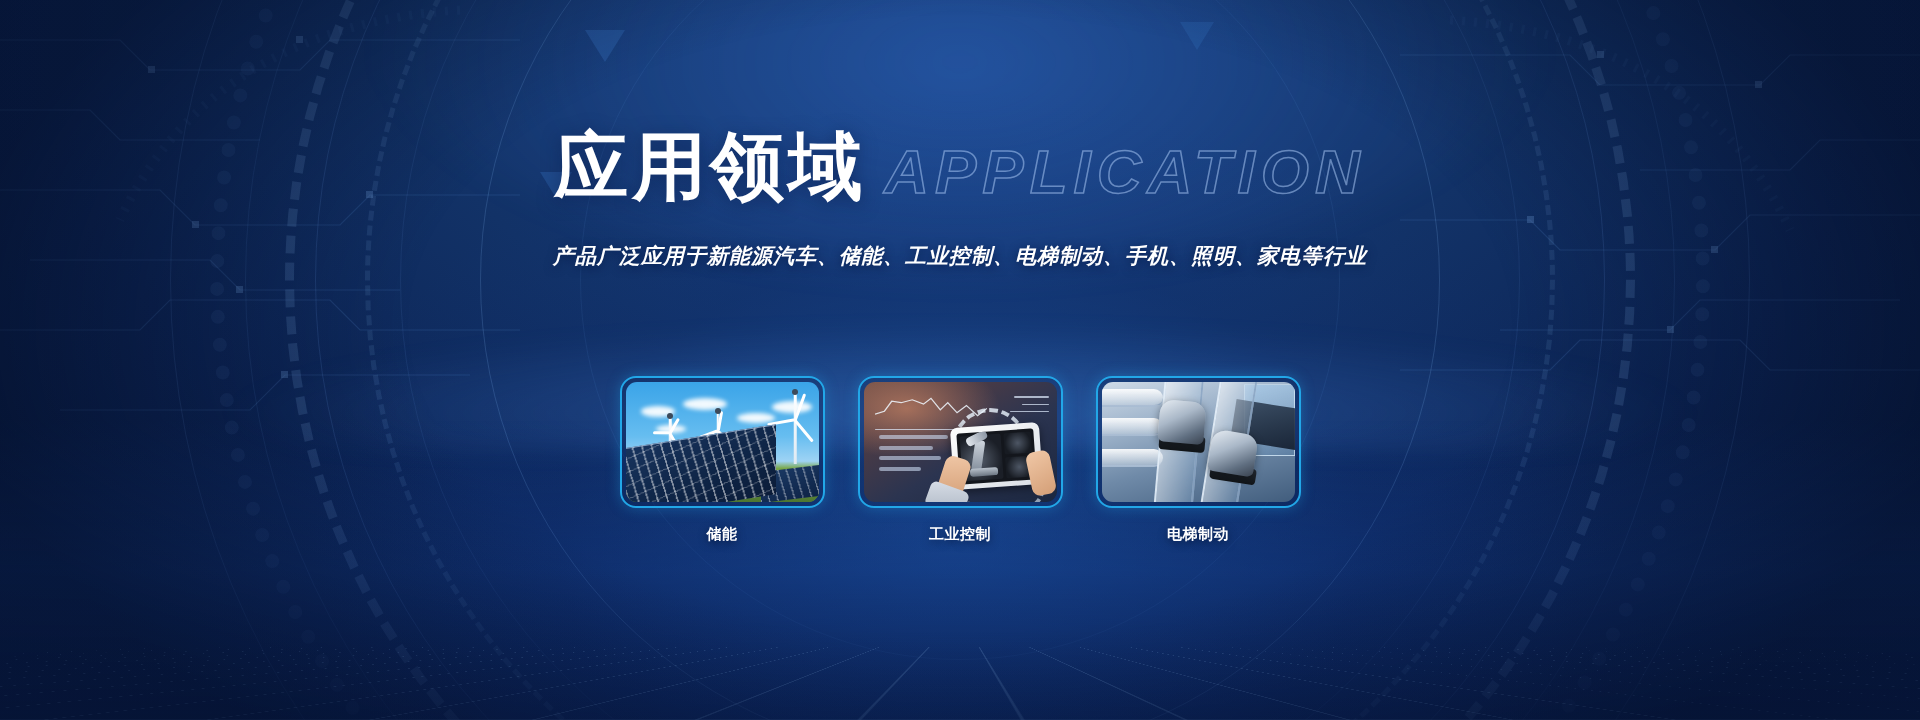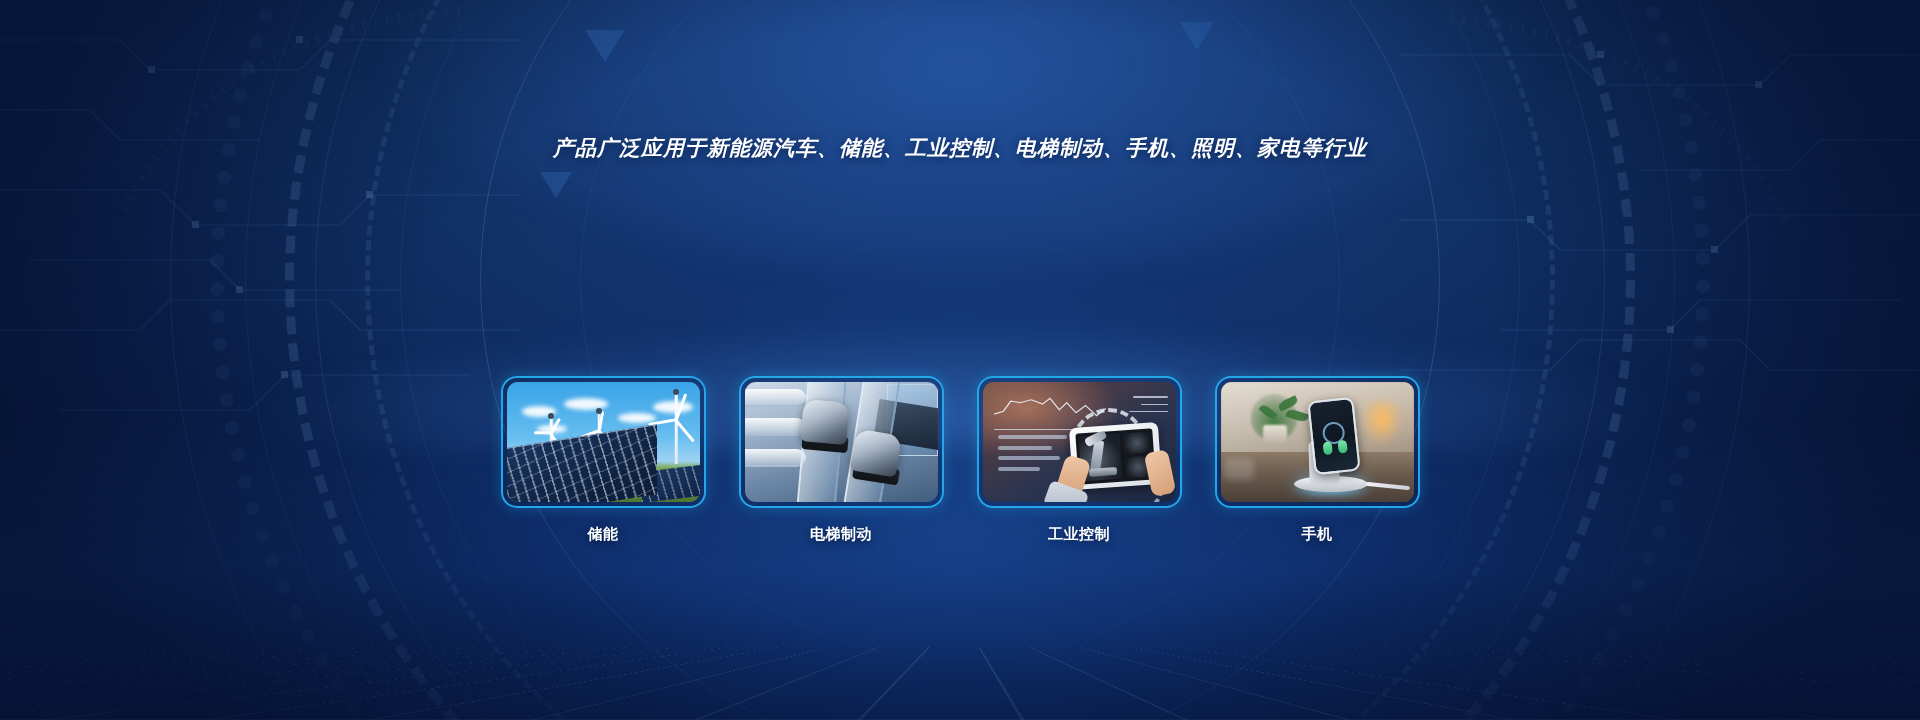--- a/index.html
+++ b/index.html
@@ -103,21 +103,21 @@
   }
   .title-en{
     display:inline-block; vertical-align:middle;
     margin-left:18px; position:relative; top:3px;
     font-size:62px; font-weight:bold; font-style:italic; letter-spacing:6px;
     color:transparent;
     -webkit-text-stroke:1.5px rgba(175,205,250,.52);
     font-family:"Liberation Sans","DejaVu Sans",sans-serif;
   }
   .subtitle{
-    margin-top:16px;
+    margin-top:24px;
     font-size:21px; font-weight:bold; font-style:italic; color:#ffffff;
     letter-spacing:1px;
     text-shadow:0 2px 10px rgba(8,26,70,.8);
   }
 
   
   .cards{
     position:absolute; left:0; right:0; top:376px; z-index:6;
     display:flex; justify-content:center; align-items:flex-start; gap:33px;
   }
@@ -481,20 +481,23 @@
 
   <div class="horizonglow"></div>
 
   <div class="floor">
     <div class="plane"></div>
   </div>
   <div class="floorglow"></div>
   <div class="vignette"></div>
 
   <div class="head">
+    <div class="titlewrap">
+      <span class="title-cn">应用领域</span><span class="title-en">APPLICATION</span>
+    </div>
     <div class="subtitle">产品广泛应用于新能源汽车、储能、工业控制、电梯制动、手机、照明、家电等行业</div>
   </div>
 
   <div class="cards">
 
 
     <div class="card">
       <div class="card-frame">
         <div class="card-img img-solar">
           <div class="cloud" style="left:8%;top:20%;width:34px;height:11px;"></div>
@@ -531,39 +534,20 @@
             <div class="blade" style="height:11px;transform:translateX(-50%) rotate(258deg);"></div>
             <div class="hub"></div>
           </div>
 
           <div class="grass"></div>
           <div class="panel2"></div>
           <div class="panel"></div>
         </div>
       </div>
       <div class="card-label">储能</div>
-    </div>
-
-    <div class="card">
-      <div class="card-frame">
-        <div class="card-img img-elev">
-          <div class="balcony b1"></div>
-          <div class="balcony b2"></div>
-          <div class="balcony b3"></div>
-          <div class="glasspanel"></div>
-          <div class="darkband"></div>
-          <div class="shaft s1"></div>
-          <div class="shaft s2"></div>
-          <div class="carshadow cs1"></div>
-          <div class="carshadow cs2"></div>
-          <div class="car c1"></div>
-          <div class="car c2"></div>
-        </div>
-      </div>
-      <div class="card-label">电梯制动</div>
     </div>
 
     <div class="card">
       <div class="card-frame">
         <div class="card-img img-ind">
           <svg class="graph" viewBox="0 0 120 40" preserveAspectRatio="none">
             <polyline fill="none" stroke="rgba(240,248,255,.85)" stroke-width="1.5" points="0,28 10,24 18,10 28,12 40,8 52,14 60,6 70,22 78,12 88,26 98,16 110,30 120,20"></polyline>
           </svg>
           <div class="hudbar" style="left:8%;top:44%;width:36%;"></div>
           <div class="hudbar" style="left:8%;top:53%;width:28%;"></div>
@@ -590,38 +574,32 @@
           <div class="hand h1"></div>
           <div class="hand h2"></div>
           <div class="sleeve"></div>
         </div>
       </div>
       <div class="card-label">工业控制</div>
     </div>
 
     <div class="card">
       <div class="card-frame">
-        <div class="card-img img-phone">
-          <div class="wallblur"></div>
-          <div class="plant"></div>
-          <div class="leaf" style="left:30%;top:14%;width:20px;height:9px;transform:rotate(-25deg);"></div>
-          <div class="leaf" style="left:34%;top:24%;width:22px;height:9px;transform:rotate(18deg);"></div>
-          <div class="leaf" style="left:20%;top:22%;width:18px;height:8px;transform:rotate(40deg);"></div>
-          <div class="pot"></div>
-          <div class="lamp"></div>
-          <div class="desk"></div>
-          <div class="cupglow"></div>
-          <div class="baseglow"></div>
-          <div class="base"></div>
-          <div class="stand"></div>
-          <div class="cable"></div>
-          <div class="phone">
-            <div class="ring2"></div>
-            <div class="pill p1"></div>
-            <div class="pill p2"></div>
-          </div>
+        <div class="card-img img-elev">
+          <div class="balcony b1"></div>
+          <div class="balcony b2"></div>
+          <div class="balcony b3"></div>
+          <div class="glasspanel"></div>
+          <div class="darkband"></div>
+          <div class="shaft s1"></div>
+          <div class="shaft s2"></div>
+          <div class="carshadow cs1"></div>
+          <div class="carshadow cs2"></div>
+          <div class="car c1"></div>
+          <div class="car c2"></div>
         </div>
       </div>
-      <div class="card-label">手机</div>
+      <div class="card-label">电梯制动</div>
     </div>
+
 
   </div>
 </div>
 
 </body></html>

